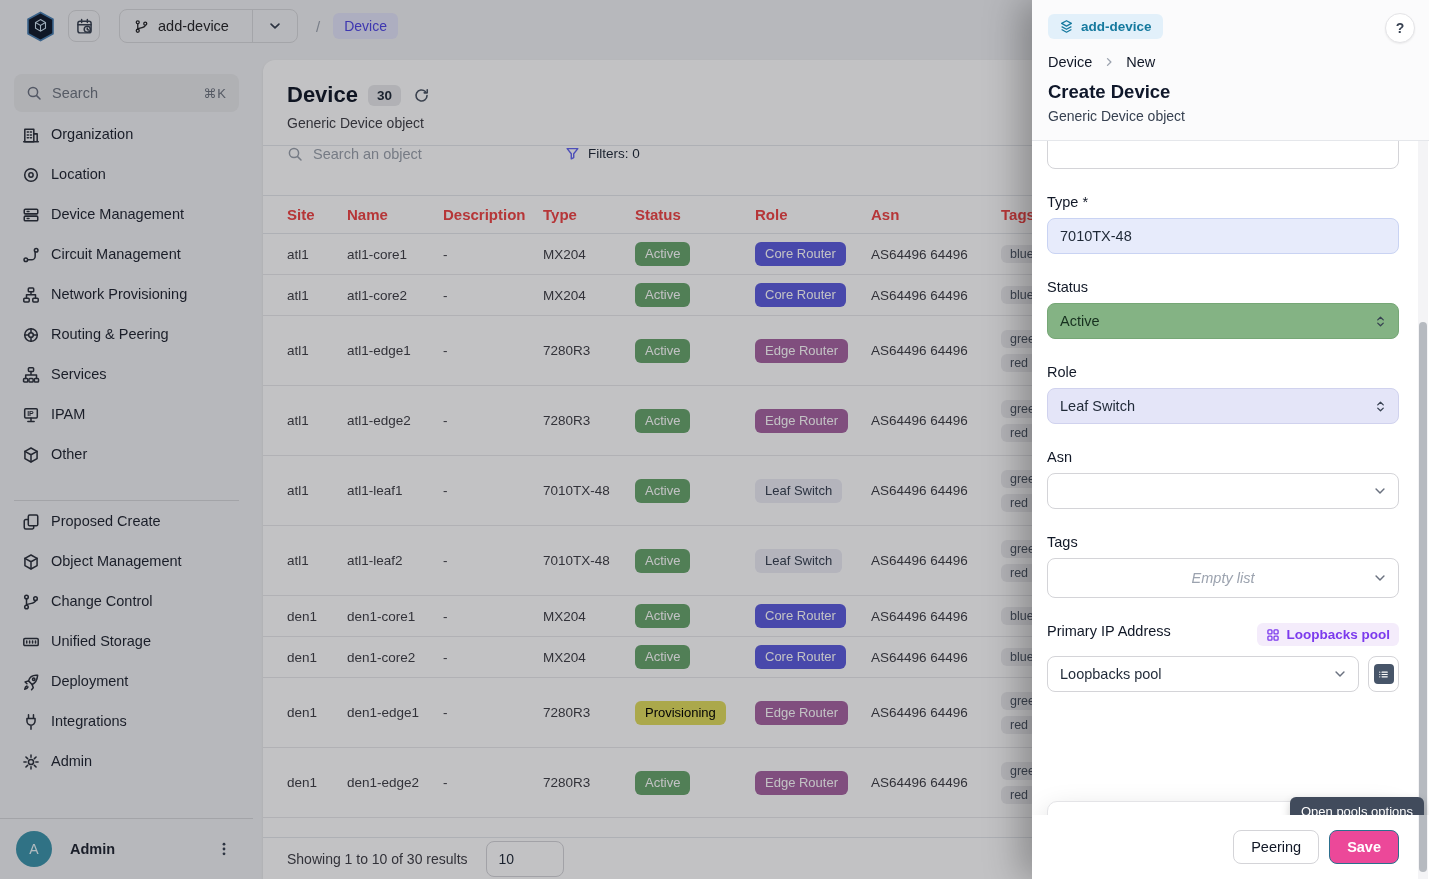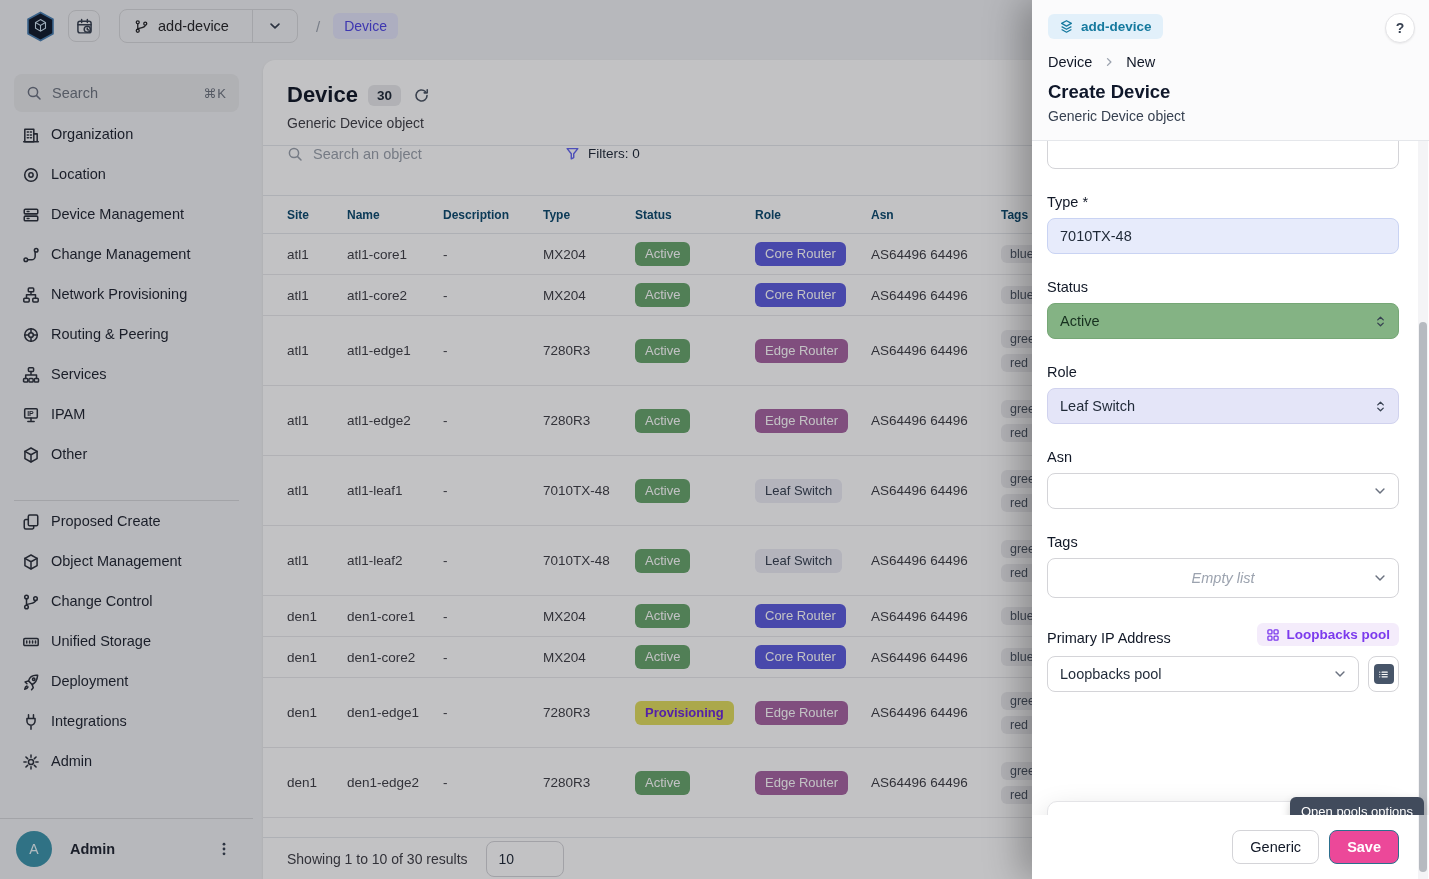--- a/index.html
+++ b/index.html
@@ -42,21 +42,21 @@
   .count-badge{background:#e8e9eb;border-radius:6px;padding:3px 9px;font-size:13.5px;font-weight:600;color:#1f2937}
   .refresh{color:#4b5563;display:flex;margin-left:2px;cursor:pointer}
   .subtitle{margin-top:7px;font-size:14px;color:#3f3f46}
   .toolbar{height:50px;display:flex;align-items:flex-start;padding:0 24px;border-bottom:1px solid #e5e7eb;gap:10px;flex:none}
   .toolbar .mag{color:#9aa1ab;display:flex}
   .toolbar input{border:0;outline:0;background:none;font-size:14.5px;width:220px;color:#374151;font-family:inherit}
   .toolbar input::placeholder{color:#9aa1ab}
   .filters{display:flex;align-items:center;gap:8px;color:#1f2937;font-size:13.5px;margin-left:22px;cursor:pointer}
   .funnel{color:#6366f1;display:flex}
 
-  .thead{display:flex;height:38px;align-items:center;padding:0 24px;border-bottom:1px solid #e5e7eb;font-size:12px;font-weight:600;color:#0c4a6e;flex:none}
+  .thead{display:flex;height:38px;align-items:center;padding:0 24px;border-bottom:1px solid #e5e7eb;font-size:15px;font-weight:600;color:#ef4444;flex:none}
   .rows{flex:1;overflow:hidden}
   .row{display:flex;align-items:center;padding:0 24px;border-bottom:1px solid #e8e9eb;font-size:13.5px;color:#3f3f46;cursor:pointer}
   .row.tall{height:70px}.row.short{height:41px}
   .c{flex:none}
   .c-site{width:60px}.c-name{width:96px}.c-desc{width:100px}.c-type{width:92px}
   .c-status{width:120px}.c-role{width:116px}.c-asn{width:130px}
   .c-tags{flex:1;display:flex;flex-direction:column;gap:6px;align-items:flex-start;justify-content:center}
   .badge{display:inline-block;padding:3px 10px;border-radius:6px;font-size:13px;line-height:18px}
   .pill{border-radius:6px;padding:2px 9px;font-size:12.5px}
   .tfoot{height:42px;border-top:1px solid #e5e7eb;display:flex;align-items:center;padding:8px 24px;font-size:14px;color:#3f3f46;gap:18px;flex:none}
@@ -79,21 +79,21 @@
   .cut-field{height:54px;margin-top:-26px;border:1px solid #d4d4d8;border-radius:8px;background:#fff}
   .field-label{margin-top:25px;margin-bottom:8px;font-size:14.5px;font-weight:500;color:#111827}
   .input,.select{height:36px;border-radius:8px;border:1px solid #d4d4d8;display:flex;align-items:center;padding:0 12px;font-size:14.5px;color:#1f2937;background:#fff;position:relative;cursor:pointer;width:100%}
   .f-type{background:#e7ebfb;border-color:#c9d3f3}
   .f-status{background:#84b384;border-color:#76a776;color:#17301f}
   .f-role{background:#e4e5f8;border-color:#d0d2ee}
   .chev{position:absolute;right:11px;color:#6b7280;display:flex}
   .updown{position:absolute;right:11px;color:#374151;display:flex}
   .tags-select{height:40px;justify-content:center;color:#9ca3af;font-style:italic}
   .tags-select .chev{color:#6b7280}
-  .pool-row{display:flex;align-items:flex-end;justify-content:space-between;margin-top:25px}
+  .pool-row{display:flex;align-items:flex-start;justify-content:space-between;margin-top:25px}
   .pool-row .field-label{margin:0}
   .pool-badge{display:inline-flex;gap:6px;align-items:center;background:#f4ecfb;color:#7c3aed;font-size:13.5px;font-weight:600;border-radius:6px;padding:4px 9px;cursor:pointer}
   .pool-line{display:flex;gap:9px;margin-top:10px;align-items:center}
   .pool-select{flex:1}
   .pool-btn{width:31px;height:36px;border:1px solid #d4d4d8;border-radius:8px;background:#fff;display:flex;align-items:center;justify-content:center;cursor:pointer;flex:none}
   .pool-btn-icon{width:20px;height:20px;background:#475569;border-radius:4px;display:flex;align-items:center;justify-content:center}
 
   .dropdown{position:absolute;left:15px;right:30px;top:660px;background:#fff;border:1px solid #e4e4e7;border-radius:10px;box-shadow:0 12px 30px rgba(0,0,0,.18);padding:6px;z-index:70}
   .dd-item{height:35px;display:flex;align-items:center;padding:0 11px;font-size:14.5px;color:#1f2937;border-radius:6px;position:relative;cursor:pointer}
   .dd-item.italic{font-style:italic;color:#374151}
@@ -190,21 +190,21 @@
         <span>Device Management</span>
       </div>
       <div class="nav-item">
         <span class="nav-icon">
           <svg viewBox="0 0 16 16" fill="none" stroke="currentColor" stroke-width="1.35" stroke-linecap="round" stroke-linejoin="round">
             <circle cx="3.4" cy="12.2" r="1.6"></circle>
             <circle cx="12.6" cy="3.8" r="1.6"></circle>
             <path d="M5.1 12.2h3.4a3.2 3.2 0 0 0 3.2-3.2V5.5"></path>
           </svg>
         </span>
-        <span>Change Management</span>
+        <span>Circuit Management</span>
       </div>
       <div class="nav-item">
         <span class="nav-icon">
           <svg viewBox="0 0 16 16" fill="none" stroke="currentColor" stroke-width="1.35" stroke-linecap="round" stroke-linejoin="round">
             <rect x="5.6" y="1.8" width="4.8" height="3.4" rx=".8"></rect>
             <rect x="1.6" y="10.8" width="4.8" height="3.4" rx=".8"></rect>
             <rect x="9.6" y="10.8" width="4.8" height="3.4" rx=".8"></rect>
             <path d="M8 5.2v2.6M4 10.8V7.8h8v3"></path>
           </svg>
         </span>
@@ -473,21 +473,21 @@
         <span class="c c-asn">AS64496 64496</span>
         <span class="c c-tags">
           <span class="pill" style="background: rgb(237, 237, 239); color: rgb(75, 85, 99);">blue</span>
         </span>
       </div>
       <div class="row tall">
         <span class="c c-site">den1</span>
         <span class="c c-name">den1-edge1</span>
         <span class="c c-desc">-</span>
         <span class="c c-type">7280R3</span>
-        <span class="c c-status"><span class="badge" style="background: rgb(224, 221, 94); color: #6d28d9; font-weight: bold;">Provisioning</span></span>
+        <span class="c c-status"><span class="badge" style="background: rgb(224, 221, 94); color: #000000;">Provisioning</span></span>
         <span class="c c-role"><span class="badge" style="background: rgb(167, 101, 162); color: rgb(255, 255, 255);">Edge Router</span></span>
         <span class="c c-asn">AS64496 64496</span>
         <span class="c c-tags">
           <span class="pill" style="background: rgb(237, 237, 239); color: rgb(75, 85, 99);">green</span>
           <span class="pill" style="background: rgb(237, 237, 239); color: rgb(75, 85, 99);">red</span>
         </span>
       </div>
       <div class="row tall">
         <span class="c c-site">den1</span>
         <span class="c c-name">den1-edge2</span>
@@ -629,20 +629,20 @@
       <div id="dropdown-items">
           <div class="dd-item italic"></div>
         </div>
 
     </div>
 
     <div class="tooltip">Open pools options</div>
   </div>
 
   <div class="panel-footer">
-    <span class="btn btn-cancel">Generic</span>
+    <span class="btn btn-cancel">Peering</span>
     <span class="btn btn-save" id="save-btn" style="background: #ec4899;">Save</span>
   </div>
 
   <div class="scroll-track">
     <div class="scroll-thumb"></div>
   </div>
 </aside>
 
 </body></html>

